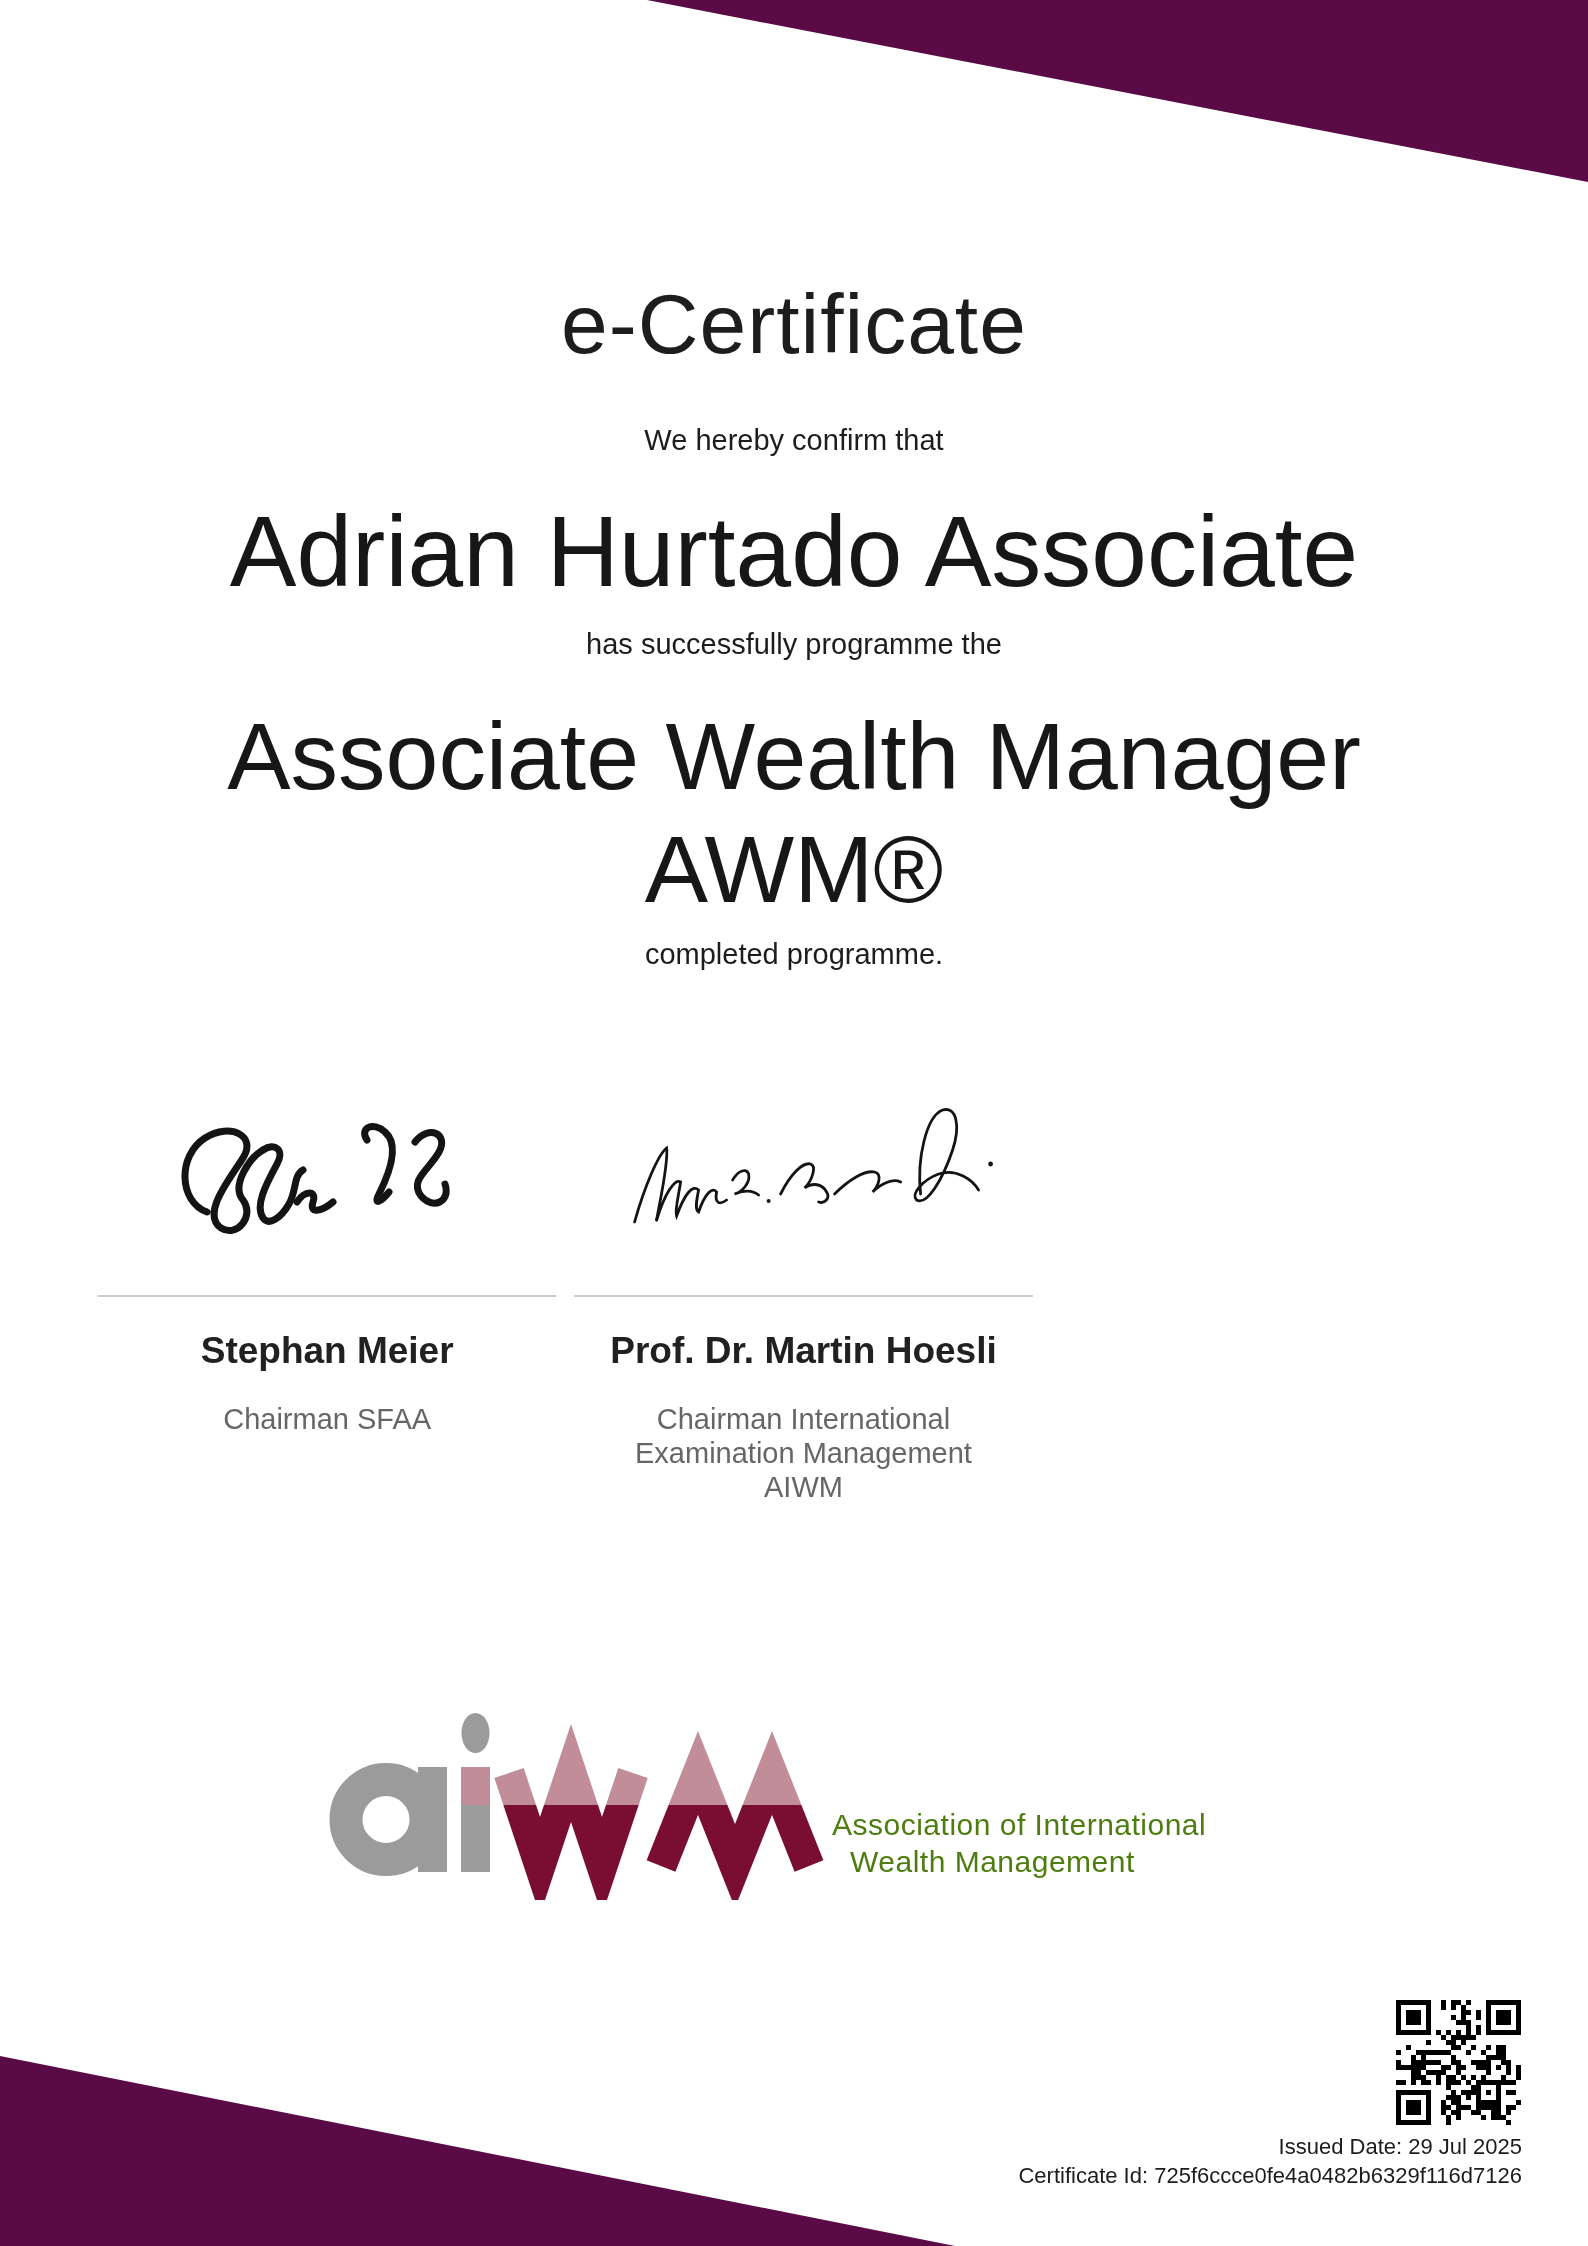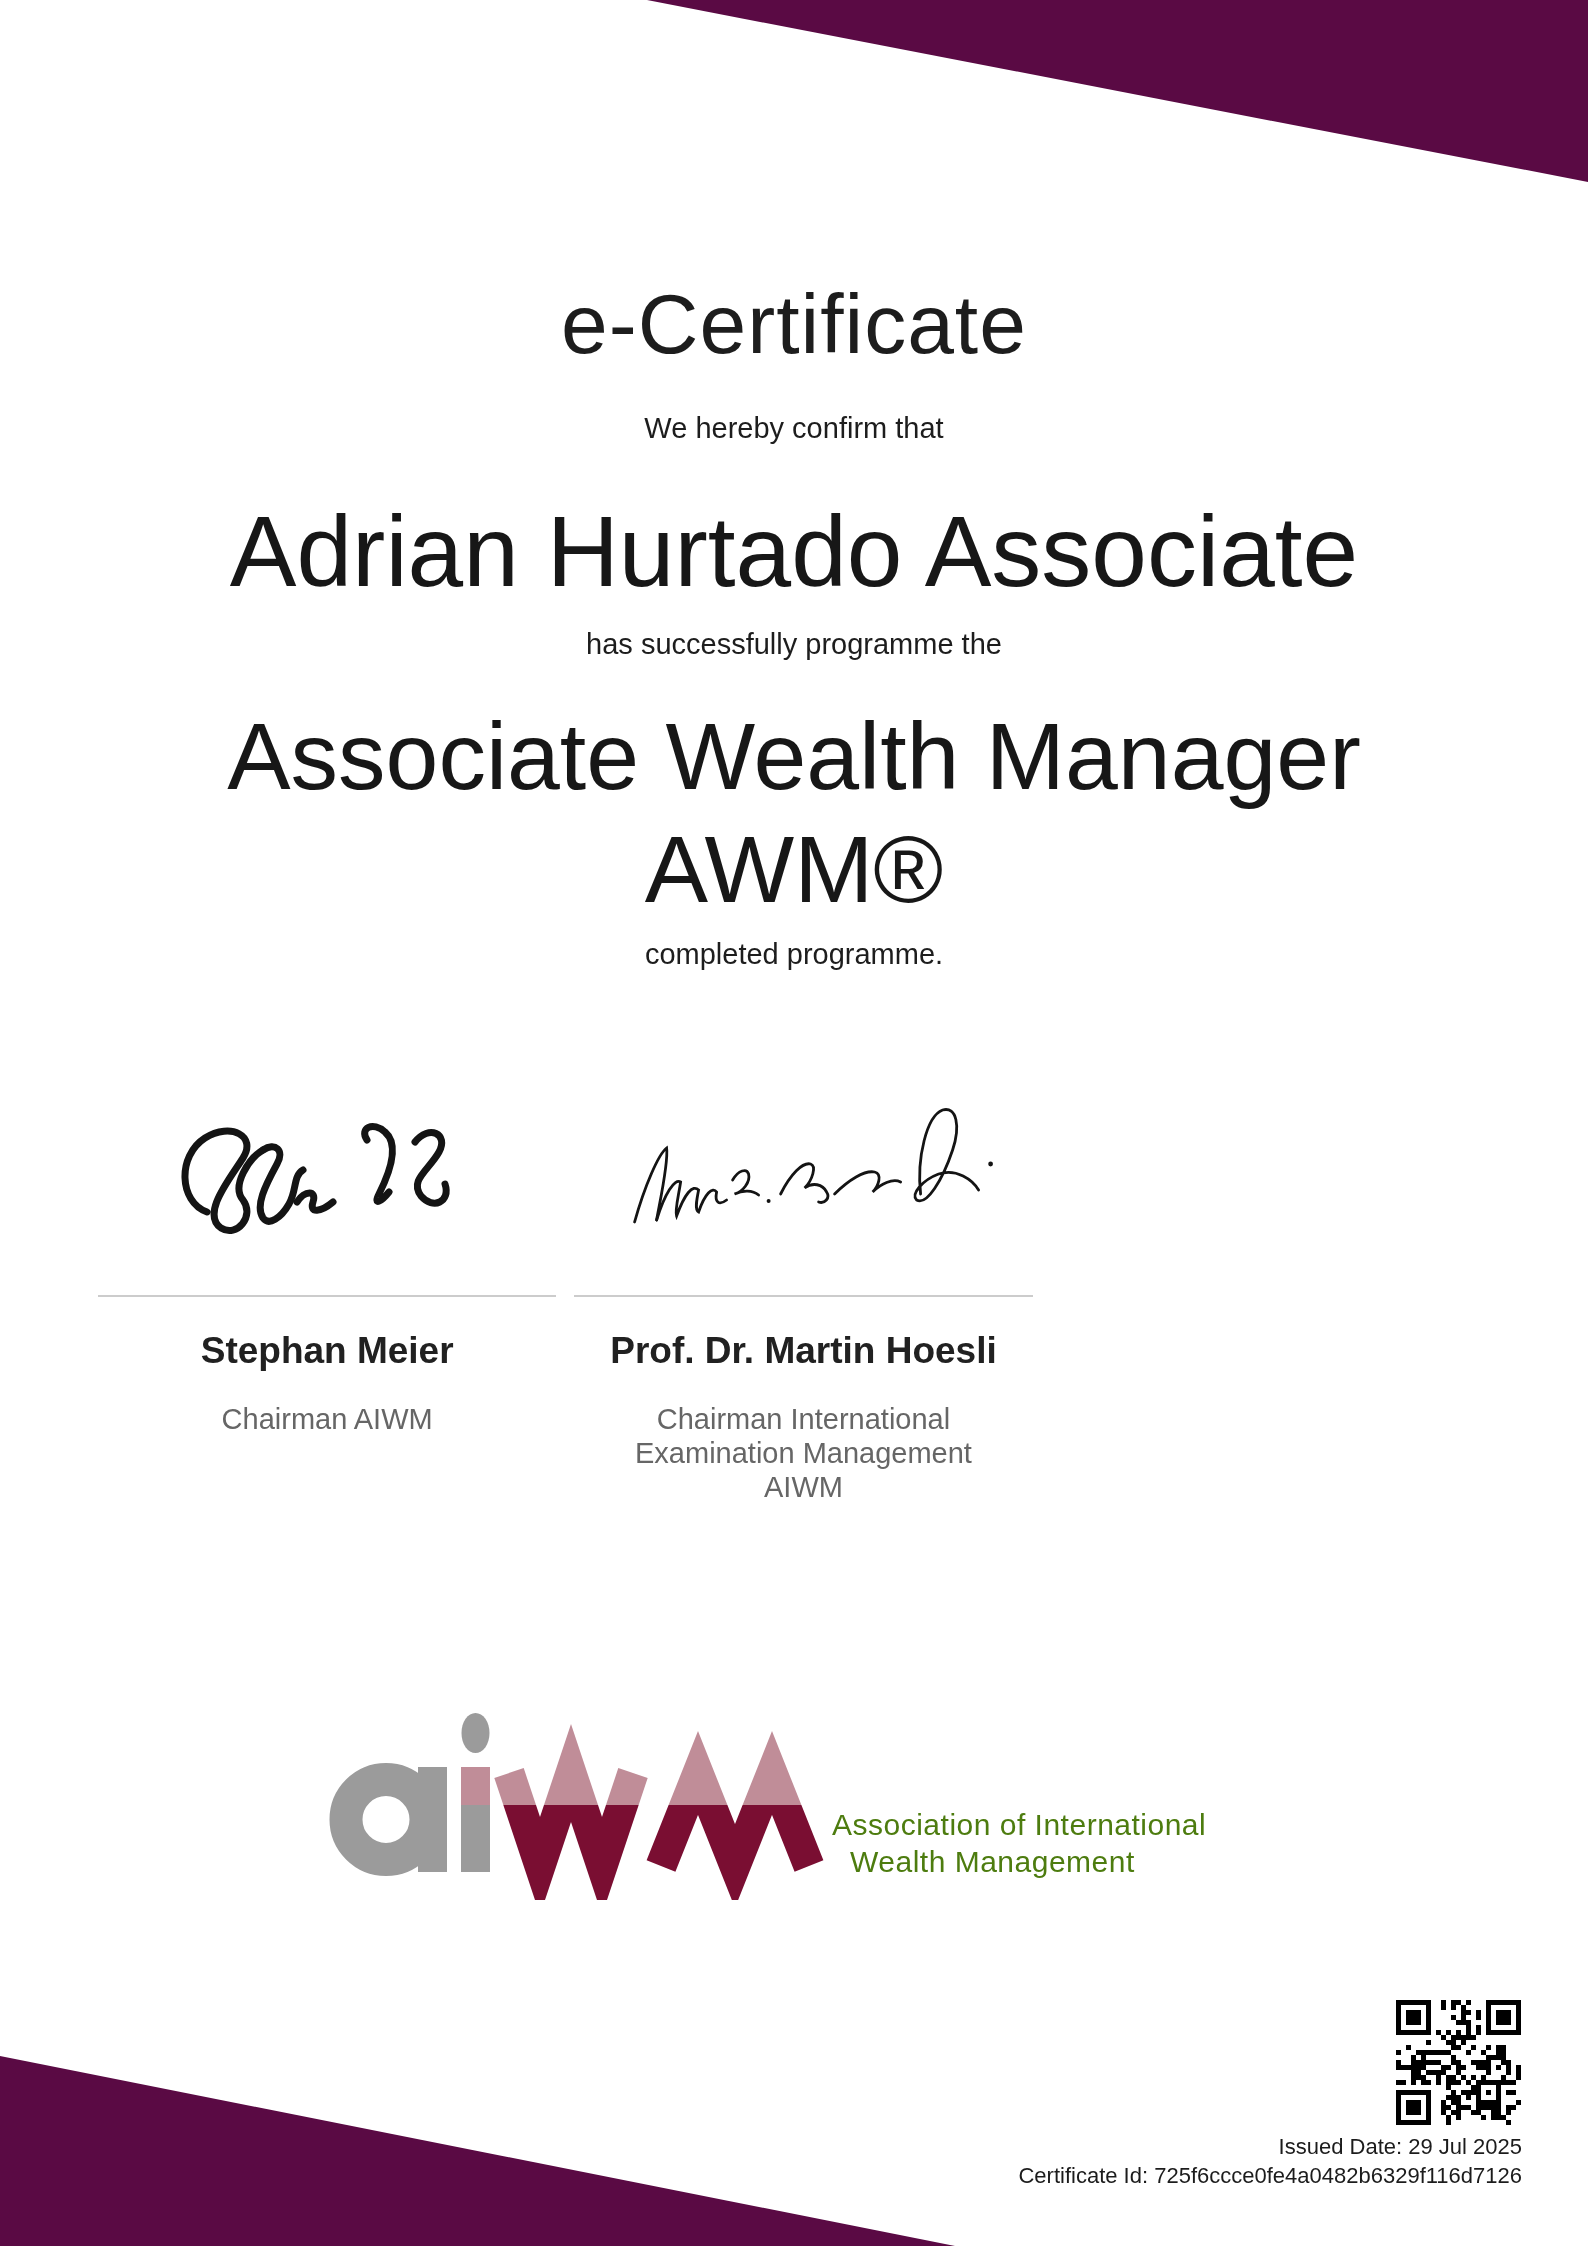--- a/index.html
+++ b/index.html
@@ -13,21 +13,21 @@
     position:absolute;top:0;right:0;width:941px;height:182px;
     background:#5a0a44;clip-path:polygon(0 0,100% 0,100% 100%);
   }
   .corner-bottom{
     position:absolute;bottom:0;left:0;width:955px;height:190px;
     background:#5a0a44;clip-path:polygon(0 0,0 100%,100% 100%);
   }
   
   .center-line{position:absolute;left:0;width:100%;text-align:center;white-space:nowrap;}
   .cert-title{top:282px;font-size:84px;line-height:84px;letter-spacing:1px;color:#1d1d1d;}
-  .confirm-line{top:412px;font-size:29px;line-height:32px;color:#1d1d1d;}
+  .confirm-line{top:424px;font-size:29px;line-height:32px;color:#1d1d1d;}
   .recipient-name{top:499px;font-size:100px;line-height:104px;color:#171717;}
   .completed-line{top:628px;font-size:29px;line-height:32px;color:#1d1d1d;}
   .programme{top:700px;font-size:95px;line-height:113px;white-space:normal;color:#171717;}
   .training-line{top:938px;font-size:29px;line-height:32px;color:#1d1d1d;}
   
   .sig-row{
     position:absolute;top:1090px;left:98px;width:1411px;
     display:grid;grid-template-columns:1fr 1fr 1fr;column-gap:18px;
   }
   .sig-col{text-align:center;}
@@ -88,21 +88,21 @@
       <div class="sig-slot">
         <svg class="sig-1" width="300" height="160" viewBox="0 0 300 160" fill="none" stroke="#141414" stroke-width="7" stroke-linecap="round">
           <path d="M36,106 C8,96 6,50 34,32 C60,16 86,30 72,52 C58,74 30,108 50,122 C66,132 84,110 72,94 C60,80 78,52 92,44"></path>
           <path d="M92,44 C104,36 114,44 106,58 C94,80 84,100 92,112 C98,120 110,112 118,98 C126,84 122,70 132,64"></path>
           <path d="M126,96 C134,84 146,84 142,96 C138,108 150,106 162,96"></path>
           <path d="M196,34 C188,22 202,15 214,26 C228,38 220,64 208,88 C202,100 210,96 218,86"></path>
           <path d="M244,36 C258,18 278,28 268,46 C258,64 238,74 250,90 C262,104 280,96 274,78"></path>
         </svg>
       </div>
       <div class="sig-name">Stephan Meier</div>
-      <div class="sig-role">Chairman AIWM</div>
+      <div class="sig-role">Chairman SFAA</div>
     </div>
 
 
     <div class="sig-col">
       <div class="sig-slot">
         <svg class="sig-3" width="380" height="150" viewBox="0 0 380 150" fill="none" stroke="#141414" stroke-width="2.8" stroke-linecap="round">
           <path d="M14,124 C24,88 38,56 46,50 C48,64 40,100 36,122"></path>
           <path d="M36,122 C44,96 54,80 60,84 C58,98 54,112 56,118 C64,96 72,86 78,92 C76,102 74,112 78,114 C84,96 92,88 96,94 C94,104 98,108 106,102"></path>
           <path d="M112,82 C118,72 126,70 128,76 C130,84 122,94 114,96 C122,92 132,92 138,97"></path>
           <circle cx="148" cy="103" r="2" fill="#141414" stroke="none"></circle>

